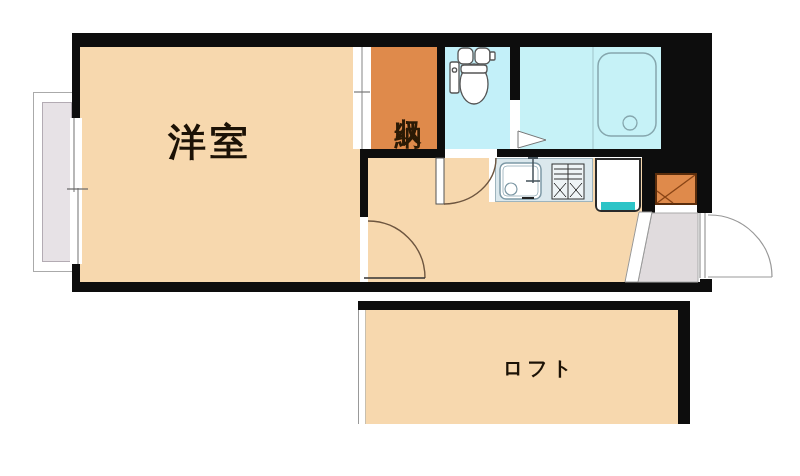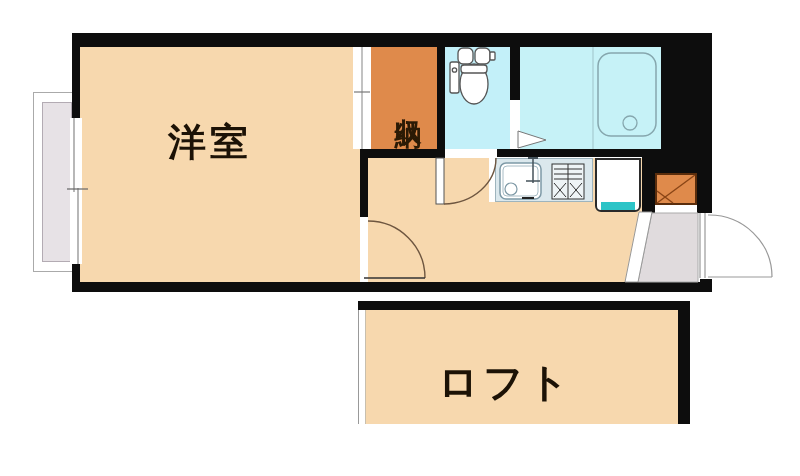--- a/index.html
+++ b/index.html
@@ -151,15 +151,15 @@
     </g>
 
     <g stroke="#8a4516" stroke-width="1.4">
       <line x1="657" y1="203" x2="695" y2="175"></line>
       <line x1="657" y1="191" x2="673" y2="203"></line>
     </g>
   </svg>
 
   <div class="label label-h" style="left:90px;top:117px;width:240px;font-size:38px;">洋室</div>
   <div class="label label-v" style="left:390px;top:60px;height:80px;font-size:27px;">収納</div>
-  <div class="label label-h" style="left:408px;top:355px;width:195px;font-size:40px;">ロフト</div>
+  <div class="label label-h" style="left:442px;top:355px;width:195px;font-size:20px;">ロフト</div>
 
 </div>
 
 </body></html>

